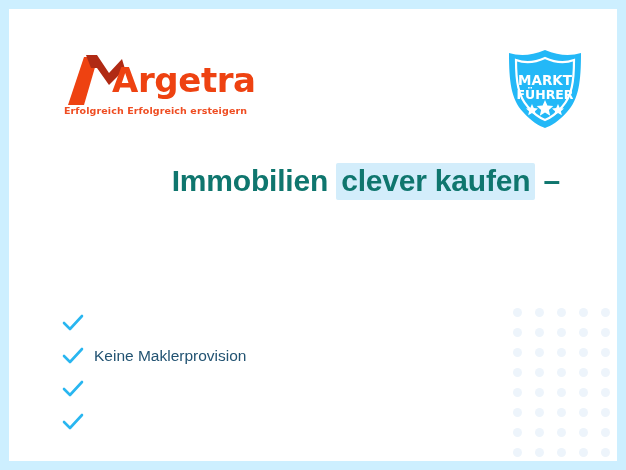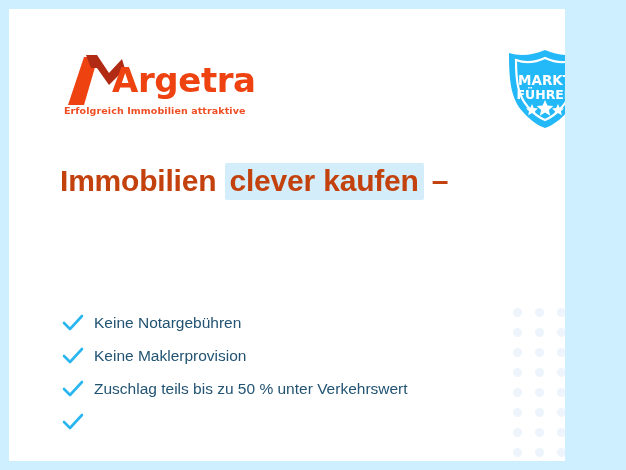--- a/index.html
+++ b/index.html
@@ -17,21 +17,21 @@
     position: relative;
     width: 626px;
     height: 470px;
     background: #cdefff;
     box-sizing: border-box;
   }
   #card {
     position: absolute;
     left: 9px;
     top: 9px;
-    width: 556px;
+    width: 608px;
     height: 452px;
     background: #ffffff;
     overflow: hidden;
   }
 
   
   #dot-pattern {
     position: absolute;
     left: 504px;
     top: 299px;
@@ -99,24 +99,25 @@
   }
 
   
   #headline {
     position: absolute;
     left: 51px;
     top: 133px;
     width: 500px;
     font-size: 30px;
     font-weight: bold;
-    color: #c2410c;
+    color: #0f766e;
     line-height: 37px;
     letter-spacing: -0.2px;
     z-index: 2;
+    text-align: right;
   }
   #headline .hl {
     background: #d3edfb;
     padding: 1px 5px 3px 5px;
     border-radius: 2px;
     box-decoration-break: clone;
     -webkit-box-decoration-break: clone;
   }
 
   
@@ -207,21 +208,21 @@
       </div>
 
     <div id="logo">
       <span id="logo-mark">
         <svg width="62" height="56" viewBox="0 0 62 56" xmlns="http://www.w3.org/2000/svg">
           <polygon points="20,4 34,4 20,52 4,52" fill="#ee4211"></polygon>
           <polygon points="22,2 33,2 45,20 58,6 61,16 45,32 33,15 27,15" fill="#b02a14"></polygon>
         </svg>
       </span>
       <span id="logo-word">Argetra</span>
-      <span id="logo-tagline">Erfolgreich Immobilien attraktive</span>
+      <span id="logo-tagline">Erfolgreich Erfolgreich ersteigern</span>
     </div>
 
     <div id="badge">
       <svg width="84" height="84" viewBox="0 0 84 84" xmlns="http://www.w3.org/2000/svg">
         <path d="M42 3 C 56 9, 68 9, 78 6 C 78 34, 76 52, 64 65 C 56 74, 48 79, 42 81 C 36 79, 28 74, 20 65 C 8 52, 6 34, 6 6 C 16 9, 28 9, 42 3 Z" fill="#23b8f7"></path>
         <path d="M42 11 C 53 16, 63 16, 71 13 C 71 34, 69 49, 59 60 C 53 67, 47 71, 42 73 C 37 71, 31 67, 25 60 C 15 49, 13 34, 13 13 C 21 16, 31 16, 42 11 Z" fill="none" stroke="#ffffff" stroke-width="2.2"></path>
         <text x="42" y="38" text-anchor="middle" fill="#ffffff" font-family="DejaVu Sans, sans-serif" font-size="13.5" font-weight="bold">MARKT</text>
         <text x="42" y="52" text-anchor="middle" fill="#ffffff" font-family="DejaVu Sans, sans-serif" font-size="12.5" font-weight="bold">FÜHRER</text>
         <g fill="#ffffff">
           <polygon points="29,57 30.8,61 35,61.4 31.9,64.2 32.8,68.3 29,66.1 25.2,68.3 26.1,64.2 23,61.4 27.2,61"></polygon>
@@ -235,37 +236,35 @@
 
     <p id="subheading"><br></p>
 
     <ul id="feature-list" style="list-style:none;margin:0;padding:0;">
       <li class="feature-row">
         <span class="check-icon">
           <svg width="24" height="20" viewBox="0 0 24 20">
               <polyline points="3,10 9,16 21,3" fill="none" stroke="#29b6f0" stroke-width="2.6" stroke-linecap="round" stroke-linejoin="round"></polyline>
             </svg>
         </span>
-        <span class="feature-label">Keine Notargebühren</span>
       </li>
       <li class="feature-row">
         <span class="check-icon">
           <svg width="24" height="20" viewBox="0 0 24 20">
               <polyline points="3,10 9,16 21,3" fill="none" stroke="#29b6f0" stroke-width="2.6" stroke-linecap="round" stroke-linejoin="round"></polyline>
             </svg>
         </span>
         <span class="feature-label">Keine Maklerprovision</span>
       </li>
       <li class="feature-row">
         <span class="check-icon">
           <svg width="24" height="20" viewBox="0 0 24 20">
               <polyline points="3,10 9,16 21,3" fill="none" stroke="#29b6f0" stroke-width="2.6" stroke-linecap="round" stroke-linejoin="round"></polyline>
             </svg>
         </span>
-        <span class="feature-label">Zuschlag teils bis zu 50 % unter Verkehrswert</span>
       </li>
       <li class="feature-row">
         <span class="check-icon">
           <svg width="24" height="20" viewBox="0 0 24 20">
               <polyline points="3,10 9,16 21,3" fill="none" stroke="#29b6f0" stroke-width="2.6" stroke-linecap="round" stroke-linejoin="round"></polyline>
             </svg>
         </span>
       </li>
     </ul>
 

